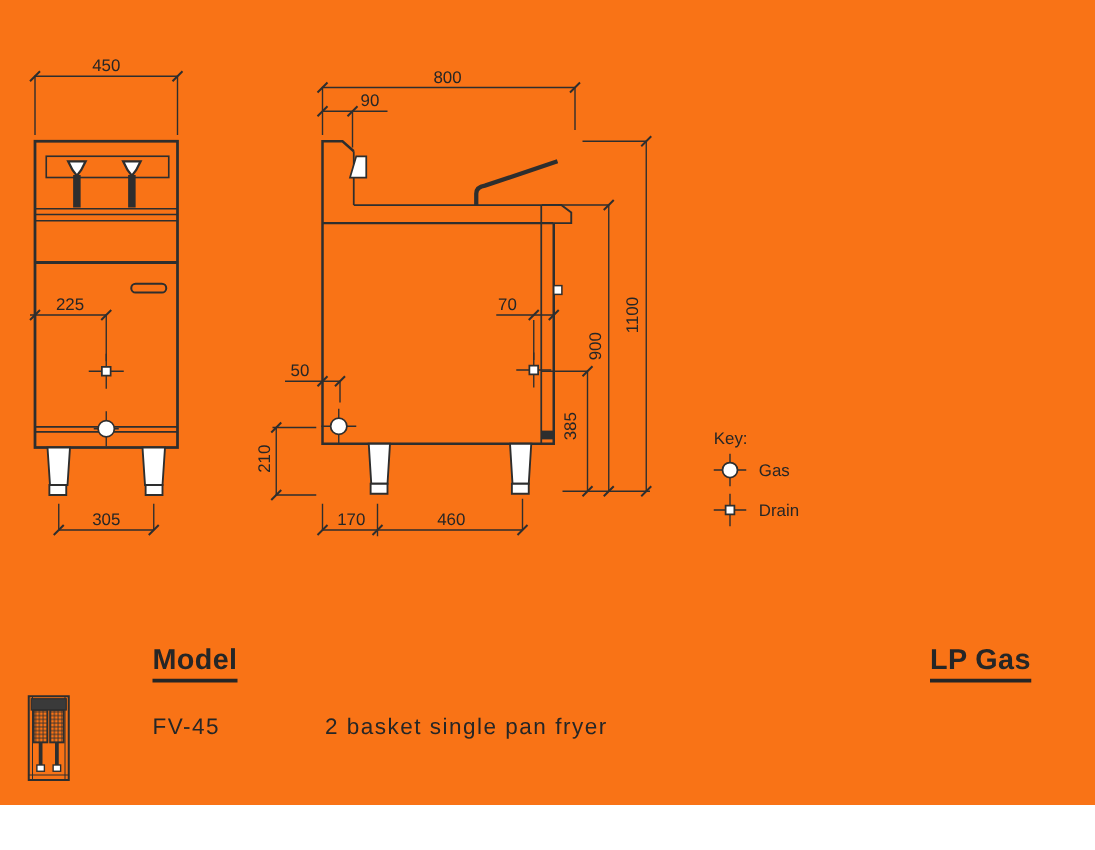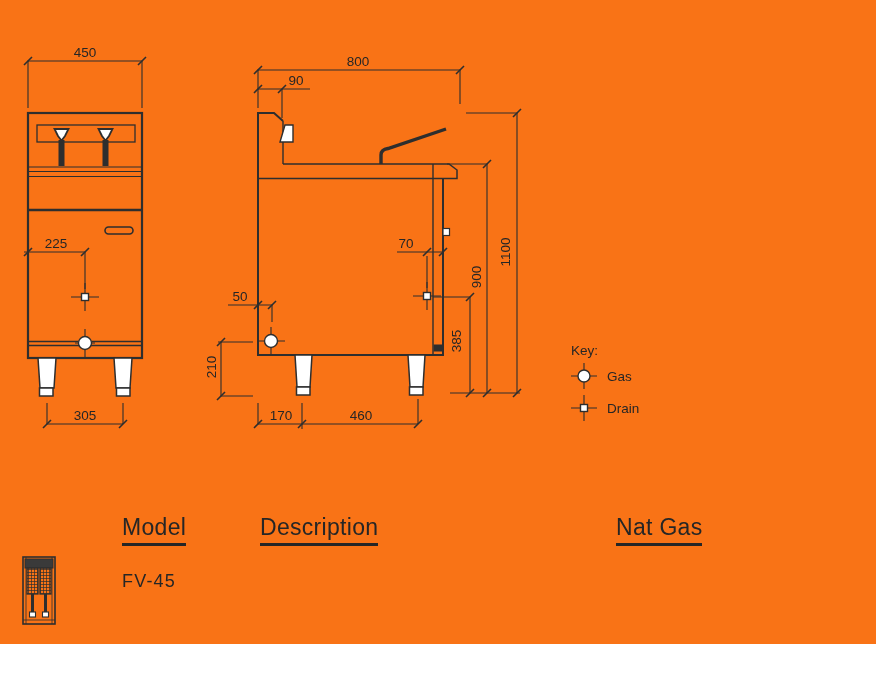--- a/index.html
+++ b/index.html
@@ -1,21 +1,21 @@
 <!DOCTYPE html>
 <html><head>
 <meta charset="utf-8">
 <style>
   html,body{margin:0;padding:0;background:#fff;}
   .page{position:relative;width:876px;height:644px;background:#f97316;overflow:hidden;
         font-family:"Liberation Sans", sans-serif;color:#262626;}
   .drawing{position:absolute;left:0;top:0;}
   .dim{font-family:"Liberation Sans", sans-serif;font-size:13.5px;fill:#262626;stroke:none;text-anchor:middle;}
   .key-t{font-family:"Liberation Sans", sans-serif;font-size:13.5px;fill:#262626;stroke:none;text-anchor:start;}
-  .th{position:absolute;top:514px;font-weight:normal;font-size:23px;letter-spacing:0.3px;
+  .th{position:absolute;top:514px;font-weight:bold;font-size:23px;letter-spacing:0.3px;
       border-bottom:3px solid #262626;padding-bottom:2px;white-space:nowrap;}
   .td{position:absolute;top:571px;font-size:18px;letter-spacing:1.2px;white-space:nowrap;}
   .fryer-icon{position:absolute;left:21px;top:556px;}
 </style>
 </head>
 <body>
 
 <div class="page">
 
   <svg class="drawing" width="876" height="460" viewBox="0 0 876 460">
@@ -183,18 +183,18 @@
       <rect x="6" y="12" width="11" height="26" fill="url(#hatch)" stroke-width="1.3"></rect>
       <rect x="19" y="12" width="11" height="26" fill="url(#hatch)" stroke-width="1.3"></rect>
       <rect x="10" y="38" width="3" height="18" fill="#2e2e2e" stroke="none"></rect>
       <rect x="23" y="38" width="3" height="18" fill="#2e2e2e" stroke="none"></rect>
       <rect x="8.5" y="56" width="6" height="5" fill="#fff" stroke-width="1.1"></rect>
       <rect x="21.5" y="56" width="6" height="5" fill="#fff" stroke-width="1.1"></rect>
     </g>
   </svg>
 
   <span class="th" style="left:122px">Model</span>
-  <span class="th" style="left:260px">Description</span>
-  <span class="th" style="left:616px">Nat Gas</span>
+  <span class="th" style="left:744px">LP Gas</span>
 
   <span class="td" style="left:122px">FV-45</span>
+  <span class="td" style="left:260px">2 basket single pan fryer</span>
 
 </div>
 
 </body></html>

